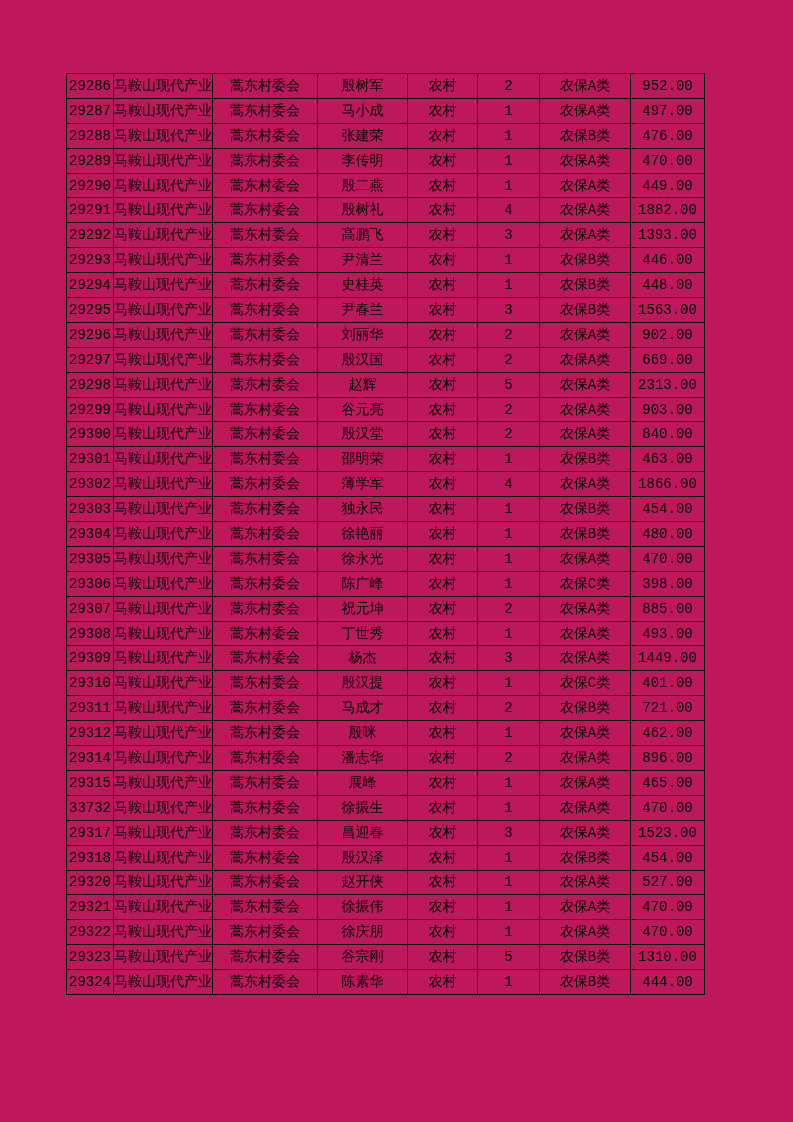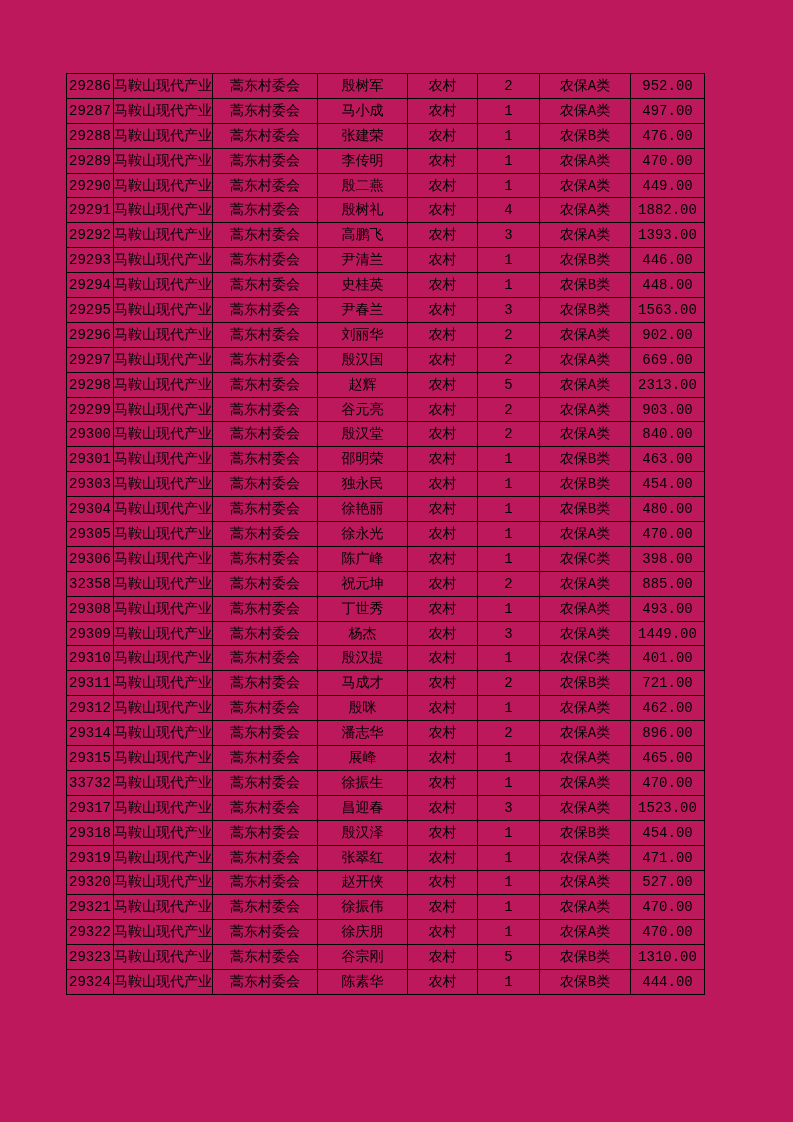--- a/index.html
+++ b/index.html
@@ -280,20 +280,34 @@
             </div>
           </td>
           <td>蒿东村委会</td>
           <td>邵明荣</td>
           <td>农村</td>
           <td>1</td>
           <td>农保B类</td>
           <td>463.00</td>
         </tr>
         <tr style="height: 24.9px;">
+          <td>29302</td>
+          <td class="clip-cell">
+            <div class="clip-inner">
+              <span>马鞍山现代产业</span>
+            </div>
+          </td>
+          <td>蒿东村委会</td>
+          <td>薄学军</td>
+          <td>农村</td>
+          <td>4</td>
+          <td>农保A类</td>
+          <td>1866.00</td>
+        </tr>
+        <tr style="height: 24.9px;">
           <td>29303</td>
           <td class="clip-cell">
             <div class="clip-inner">
               <span>马鞍山现代产业</span>
             </div>
           </td>
           <td>蒿东村委会</td>
           <td>独永民</td>
           <td>农村</td>
           <td>1</td>
@@ -336,21 +350,21 @@
             </div>
           </td>
           <td>蒿东村委会</td>
           <td>陈广峰</td>
           <td>农村</td>
           <td>1</td>
           <td>农保C类</td>
           <td>398.00</td>
         </tr>
         <tr style="height: 24.9px;">
-          <td>32358</td>
+          <td>29307</td>
           <td class="clip-cell">
             <div class="clip-inner">
               <span>马鞍山现代产业</span>
             </div>
           </td>
           <td>蒿东村委会</td>
           <td>祝元坤</td>
           <td>农村</td>
           <td>2</td>
           <td>农保A类</td>
@@ -488,34 +502,20 @@
             <div class="clip-inner">
               <span>马鞍山现代产业</span>
             </div>
           </td>
           <td>蒿东村委会</td>
           <td>殷汉泽</td>
           <td>农村</td>
           <td>1</td>
           <td>农保B类</td>
           <td>454.00</td>
-        </tr>
-        <tr style="height: 24.9px;">
-          <td>29319</td>
-          <td class="clip-cell">
-            <div class="clip-inner">
-              <span>马鞍山现代产业</span>
-            </div>
-          </td>
-          <td>蒿东村委会</td>
-          <td>张翠红</td>
-          <td>农村</td>
-          <td>1</td>
-          <td>农保A类</td>
-          <td>471.00</td>
         </tr>
         <tr style="height: 24.9px;">
           <td>29320</td>
           <td class="clip-cell">
             <div class="clip-inner">
               <span>马鞍山现代产业</span>
             </div>
           </td>
           <td>蒿东村委会</td>
           <td>赵开侠</td>

